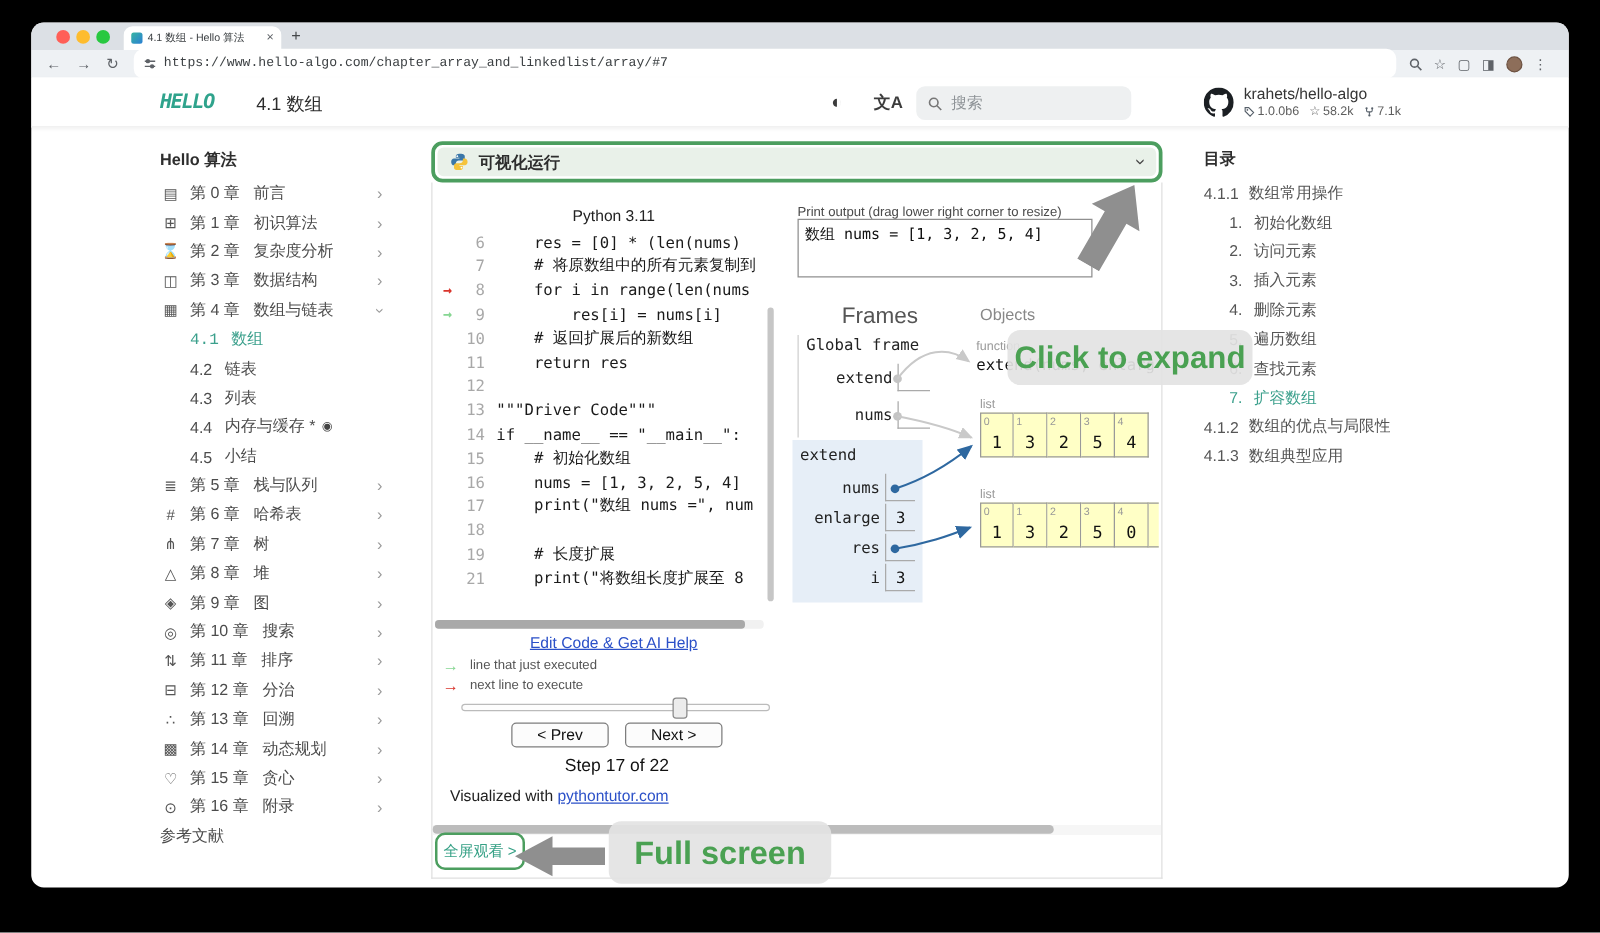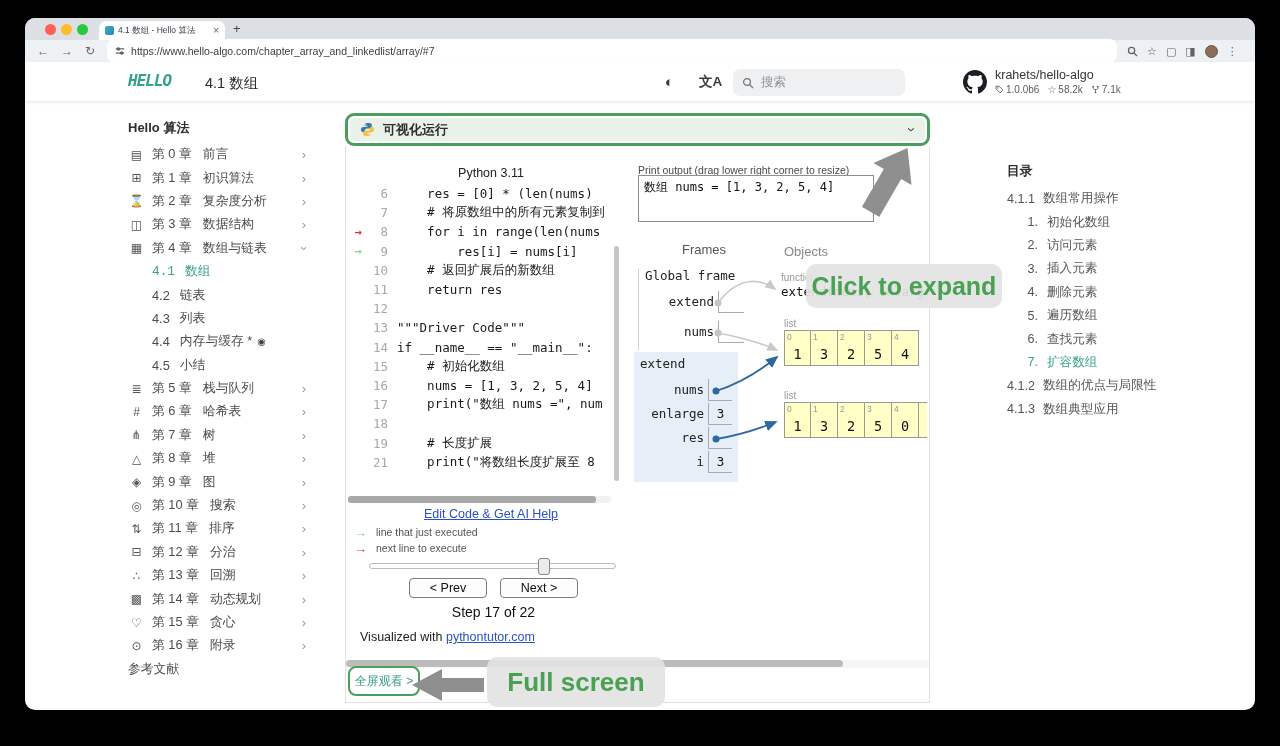--- a/index.html
+++ b/index.html
@@ -15,21 +15,21 @@
   .tl.red{ left:20px; background:#ff5f57; } .tl.yellow{ left:36px; background:#febc2e; } .tl.green{ left:52px; background:#28c840; }
   .tab { position:absolute; left:74px; top:3px; width:126px; height:19px; background:#fff;
          border-radius:7px 7px 0 0; display:flex; align-items:center; padding:0 6px; gap:4px; }
   .tab-fav { width:9px; height:9px; border-radius:2px; background:linear-gradient(135deg,#37b5a2,#2a7fd4); flex:none; }
   .tab-title { flex:1; font-size:8.5px; color:#3c4043; white-space:nowrap; overflow:hidden; }
   .tab-close { font-size:10px; color:#5f6368; }
   .newtab { position:absolute; left:208px; top:3px; font-size:13px; color:#44474a; }
   .toolbar { position:absolute; left:0; top:22px; right:0; height:22px; background:#eef1f4; display:flex; align-items:center; }
   .nav-ic { font-size:12px; color:#5f6368; margin-left:12px; }
   .urlpill { margin-left:12px; width:1010px; height:16px; background:#fff; border-radius:8px;
-             display:flex; align-items:center; padding:12px 8px; gap:6px; }
+             display:flex; align-items:center; padding:12px 8px; gap:6px;font-family:Liberation Mono, monospace; }
   .urlpill svg { flex:none; }
   .url { font-size:10.5px; color:#3c4043; white-space:nowrap; overflow:hidden; }
   .tb-right { display:flex; align-items:center; gap:9px; margin-left:10px; color:#5f6368; font-size:11px; }
   .avatar { width:13px; height:13px; border-radius:50%; background:#8d6e5a; border:1px solid #6d5242; }
 
   
   .siteheader { position:absolute; left:0; top:44px; right:0; height:40px; background:#fff;
                 border-bottom:1px solid #ededed; box-shadow:0 1px 3px rgba(0,0,0,.06); z-index:5; }
   .logo { position:absolute; left:103px; top:9px; font-family:"DejaVu Sans Mono",monospace;
           font-weight:bold; font-style:italic; font-size:16px; color:#2fa38c; letter-spacing:-1px; }
@@ -54,21 +54,21 @@
   .sb-item .ttl { margin-left:11px; white-space:nowrap; }
   .sb-item .chev { margin-left:auto; color:#9a9a9a; font-size:13px; }
   .sb-item .chev.down { transform:rotate(90deg); }
   .sb-sub { padding-left:24px; }
   .sb-sub .ttl { margin-left:10px; }
   .sb-sub.active { color:#3ba08c;font-family:Liberation Mono, monospace; }
   .sb-sub .badge { font-size:10px; margin-left:5px; color:#444; }
   .sb-plain { font-size:12.8px; color:#4c4c4c; height:23.4px; display:flex; align-items:center; }
 
   
-  .toc { position:absolute; left:982px; top:101px; width:250px;margin-top:44px; }
+  .toc { position:absolute; left:938px; top:101px; width:250px; }
   .toc-title { font-size:12.8px; font-weight:bold; color:#2e2e2e; height:24px; }
   .toc-item { height:23.4px; display:flex; align-items:center; font-size:12.6px; color:#555; }
   .toc-item .pfx { width:36px; flex:none; }
   .toc-item.lv2 { padding-left:13px; }
   .toc-item.lv2 .pfx { width:18px; text-align:right; margin-right:9px; }
   .toc-item.active { color:#3ba08c; }
 
   
   .viz-summary { position:absolute; left:320px; top:95px; width:585px; height:33px;
                  border:3px solid #4c9e5f; border-radius:9px; background:#fff; z-index:4; }
@@ -105,21 +105,21 @@
   .pt-btns { position:absolute; left:0; top:432px; width:295px; text-align:center; }
   .pt-btn { display:inline-block; font-size:12.5px; color:#111; background:#fcfcfc; border:1.5px solid #7d7d7d;
             border-radius:4px; padding:2px 20px; margin:0 4px;text-align:right; }
   .step-text { position:absolute; left:0; top:458px; width:295px; text-align:center; font-size:14px; color:#111; }
   .visualized { position:absolute; left:14px; top:484px; font-size:12.5px; color:#222; }
   .visualized a-like, .vis-link { color:#2b50c8; text-decoration:underline; }
 
   .out-label { position:absolute; left:292px; top:18px; font-size:10.5px; color:#4a4a4a; }
   .out-box { position:absolute; left:292px; top:29px; width:236px; height:47px; border:1px solid #8f8f8f;
              font-family:"DejaVu Sans Mono",monospace; font-size:12px; color:#111; padding:3px 5px; }
-  .hd-frames { position:absolute; left:318px; top:96px; width:80px; text-align:center; font-size:13px; color:#555; }
+  .hd-frames { position:absolute; left:318px; top:96px; width:80px; text-align:center; font-size:18px; color:#555; }
   .hd-objects { position:absolute; left:438px; top:98px; font-size:13px; color:#888; }
 
   .gframe { position:absolute; left:292px; top:122px; width:106px; border-left:1px solid #d0d0d0; padding-left:6px; }
   .gf-title { font-family:"DejaVu Sans Mono",monospace; font-size:12.5px; color:#222; height:22px; }
   .fvar { display:flex; align-items:center; height:23px; margin-bottom:7px; }
   .fvar .fname { flex:1; text-align:right; font-family:"DejaVu Sans Mono",monospace; font-size:12.5px; color:#222; }
   .fcell { width:26px; height:22px; border-left:1.5px solid #aaa; border-bottom:1.5px solid #aaa;
            margin-left:4px; flex:none; display:flex; align-items:center; justify-content:center;
            font-family:"DejaVu Sans Mono",monospace; font-size:12.5px; color:#111; }
 

